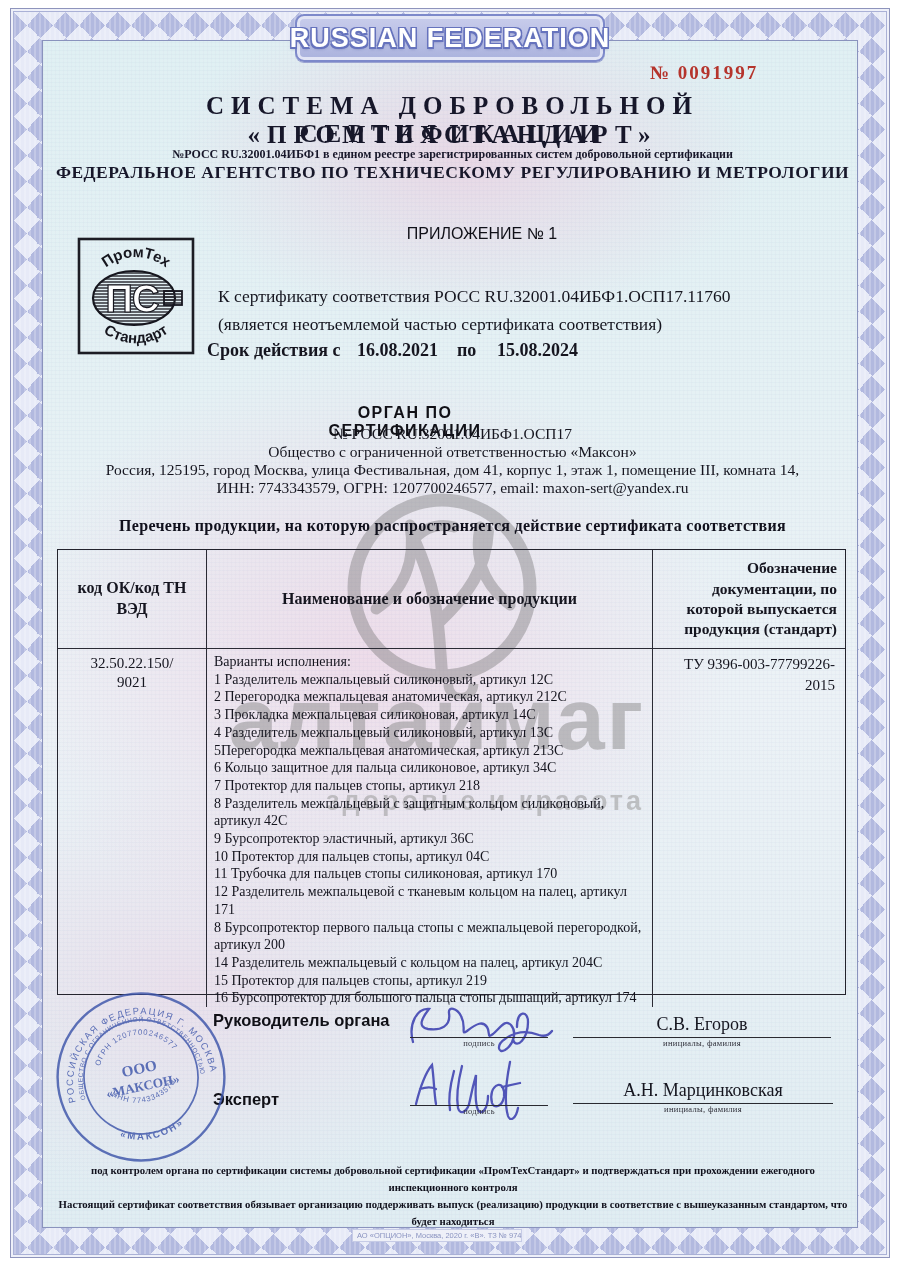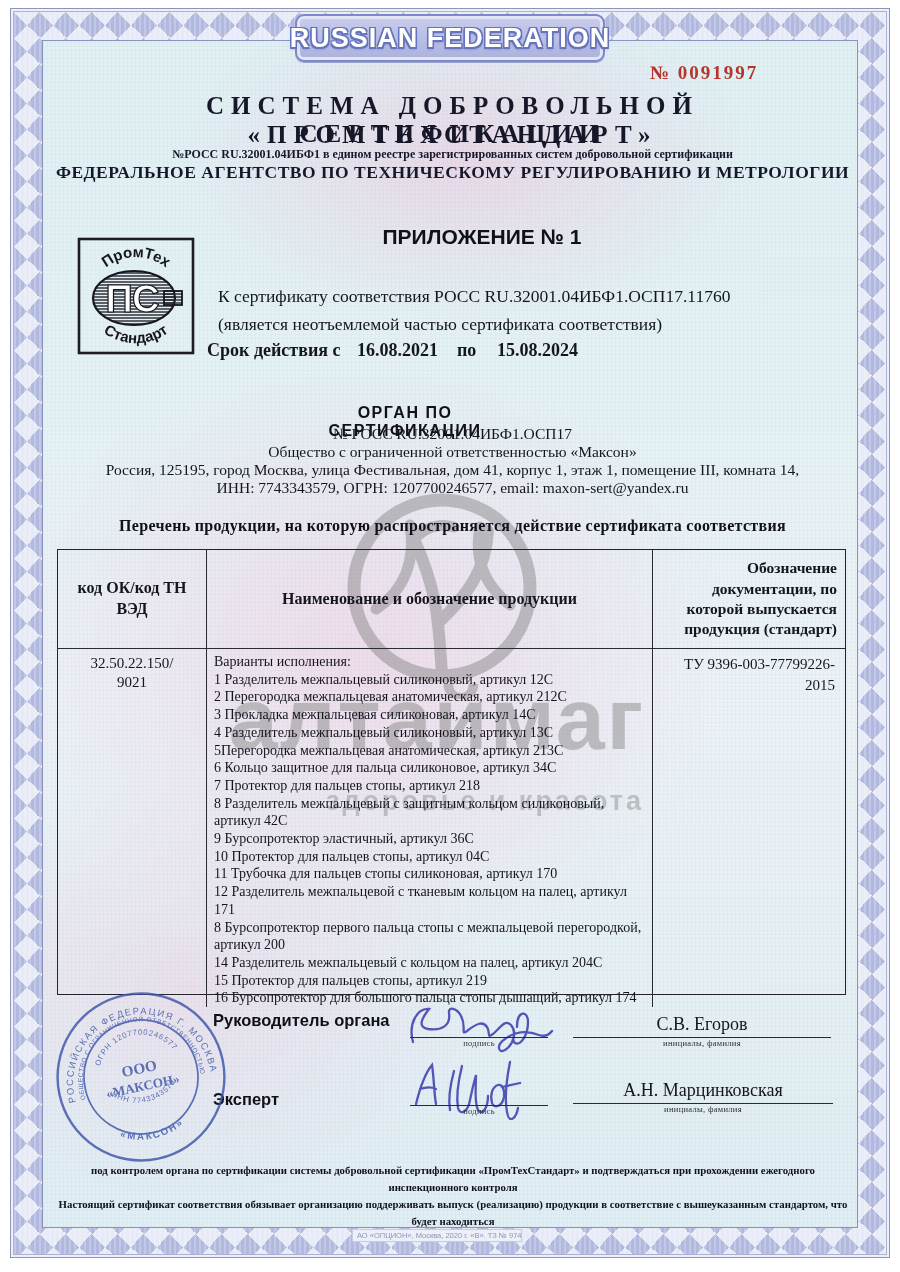--- a/index.html
+++ b/index.html
@@ -37,21 +37,21 @@
   .serial{position:absolute;left:650px;top:62px;font-weight:700;font-size:19px;
       letter-spacing:2px;color:#b5342c;}
   
   .hdr{position:absolute;left:55px;right:50px;text-align:center;color:#17172a;}
   .hdr-sys{top:92px;font-weight:700;font-size:25px;letter-spacing:7px;}
   .hdr-name{top:121px;font-weight:700;font-size:25px;letter-spacing:7px;}
   .hdr-reg{top:147px;font-weight:700;font-size:12px;}
   .hdr-agency{top:162px;font-weight:700;font-size:17.5px;letter-spacing:.5px;}
   
   .apx-title{position:absolute;left:262px;top:225px;width:440px;text-align:center;
-      font-family:"Liberation Sans",sans-serif;font-weight:700;font-size:21px;color:#101018;}
+      font-family:"Liberation Sans",sans-serif;font-weight:400;font-size:16px;color:#101018;}
   .cert-lines{position:absolute;left:218px;top:282px;width:620px;font-size:17.5px;line-height:28px;}
   .validity{position:absolute;left:0;top:340px;width:900px;height:24px;font-size:18px;}
   .validity .lbl{position:absolute;left:207px;font-weight:600;}
   .validity .d1{position:absolute;left:357px;font-weight:700;}
   .validity .po{position:absolute;left:457px;font-weight:600;}
   .validity .d2{position:absolute;left:497px;font-weight:700;}
   
   .logo{position:absolute;left:76px;top:236px;width:120px;height:120px;}
   
   .org-title{position:absolute;left:295px;top:404px;width:220px;text-align:center;

